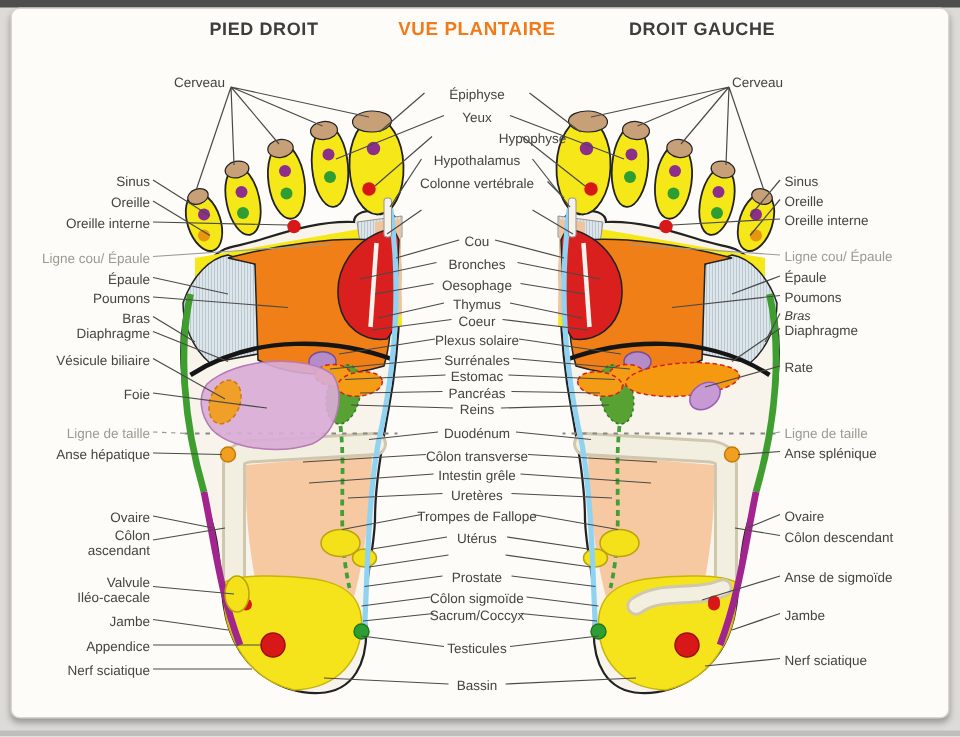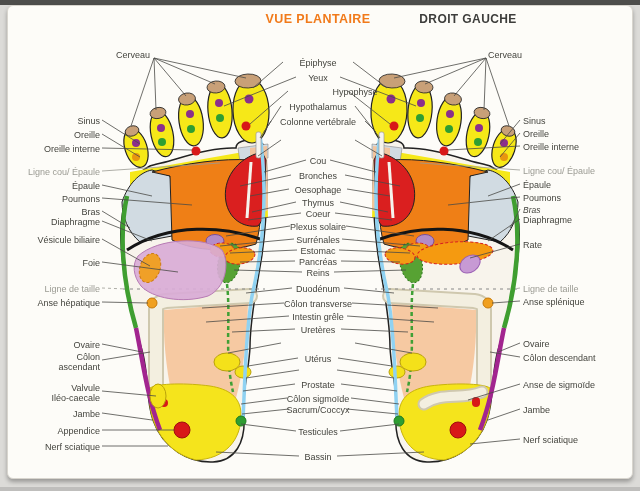--- a/index.html
+++ b/index.html
@@ -224,20 +224,21 @@
         <line x1="351" y1="398" x2="399" y2="404"></line>
       <line x1="289" y1="409" x2="242" y2="414"></line>
         <line x1="347" y1="409" x2="398" y2="414"></line>
       <line x1="296" y1="431" x2="241" y2="424"></line>
         <line x1="340" y1="431" x2="399" y2="424"></line>
       <line x1="299" y1="456" x2="216" y2="452"></line>
         <line x1="337" y1="456" x2="424" y2="452"></line>
     </g>
   </svg>
 
+  <div class="h" style="left:116px;width:120px;">PIED DROIT</div>
   <div class="h title" style="left:238px;width:160px;">VUE PLANTAIRE</div>
   <div class="h" style="left:408px;width:120px;">DROIT GAUCHE</div>
 
   <div class="lbl" style="left:116px;top:50px;">Cerveau</div>
   <div class="lbl" style="left:488px;top:50px;">Cerveau</div>
 
   <div class="lbl r" style="right:540px;top:116px;">Sinus</div>
   <div class="lbl r" style="right:540px;top:130px;">Oreille</div>
   <div class="lbl r" style="right:540px;top:144px;">Oreille interne</div>
   <div class="lbl r muted" style="right:540px;top:167px;">Ligne cou/ Épaule</div>
@@ -270,20 +271,21 @@
   <div class="lbl c" style="top:209px;">Coeur</div>
   <div class="lbl c" style="top:222px;">Plexus solaire</div>
   <div class="lbl c" style="top:235px;">Surrénales</div>
   <div class="lbl c" style="top:246px;">Estomac</div>
   <div class="lbl c" style="top:257px;">Pancréas</div>
   <div class="lbl c" style="top:268px;">Reins</div>
   <div class="lbl c" style="top:284px;">Duodénum</div>
   <div class="lbl c" style="top:299px;">Côlon transverse</div>
   <div class="lbl c" style="top:312px;">Intestin grêle</div>
   <div class="lbl c" style="top:325px;">Uretères</div>
+  <div class="lbl c" style="top:339px;">Trompes de Fallope</div>
   <div class="lbl c" style="top:354px;">Utérus</div>
   <div class="lbl c" style="top:380px;">Prostate</div>
   <div class="lbl c" style="top:394px;">Côlon sigmoïde</div>
   <div class="lbl c" style="top:405px;">Sacrum/Coccyx</div>
   <div class="lbl c" style="top:427px;">Testicules</div>
   <div class="lbl c" style="top:452px;">Bassin</div>
 
   <div class="lbl" style="left:523px;top:116px;">Sinus</div>
   <div class="lbl" style="left:523px;top:129px;">Oreille</div>
   <div class="lbl" style="left:523px;top:142px;">Oreille interne</div>

